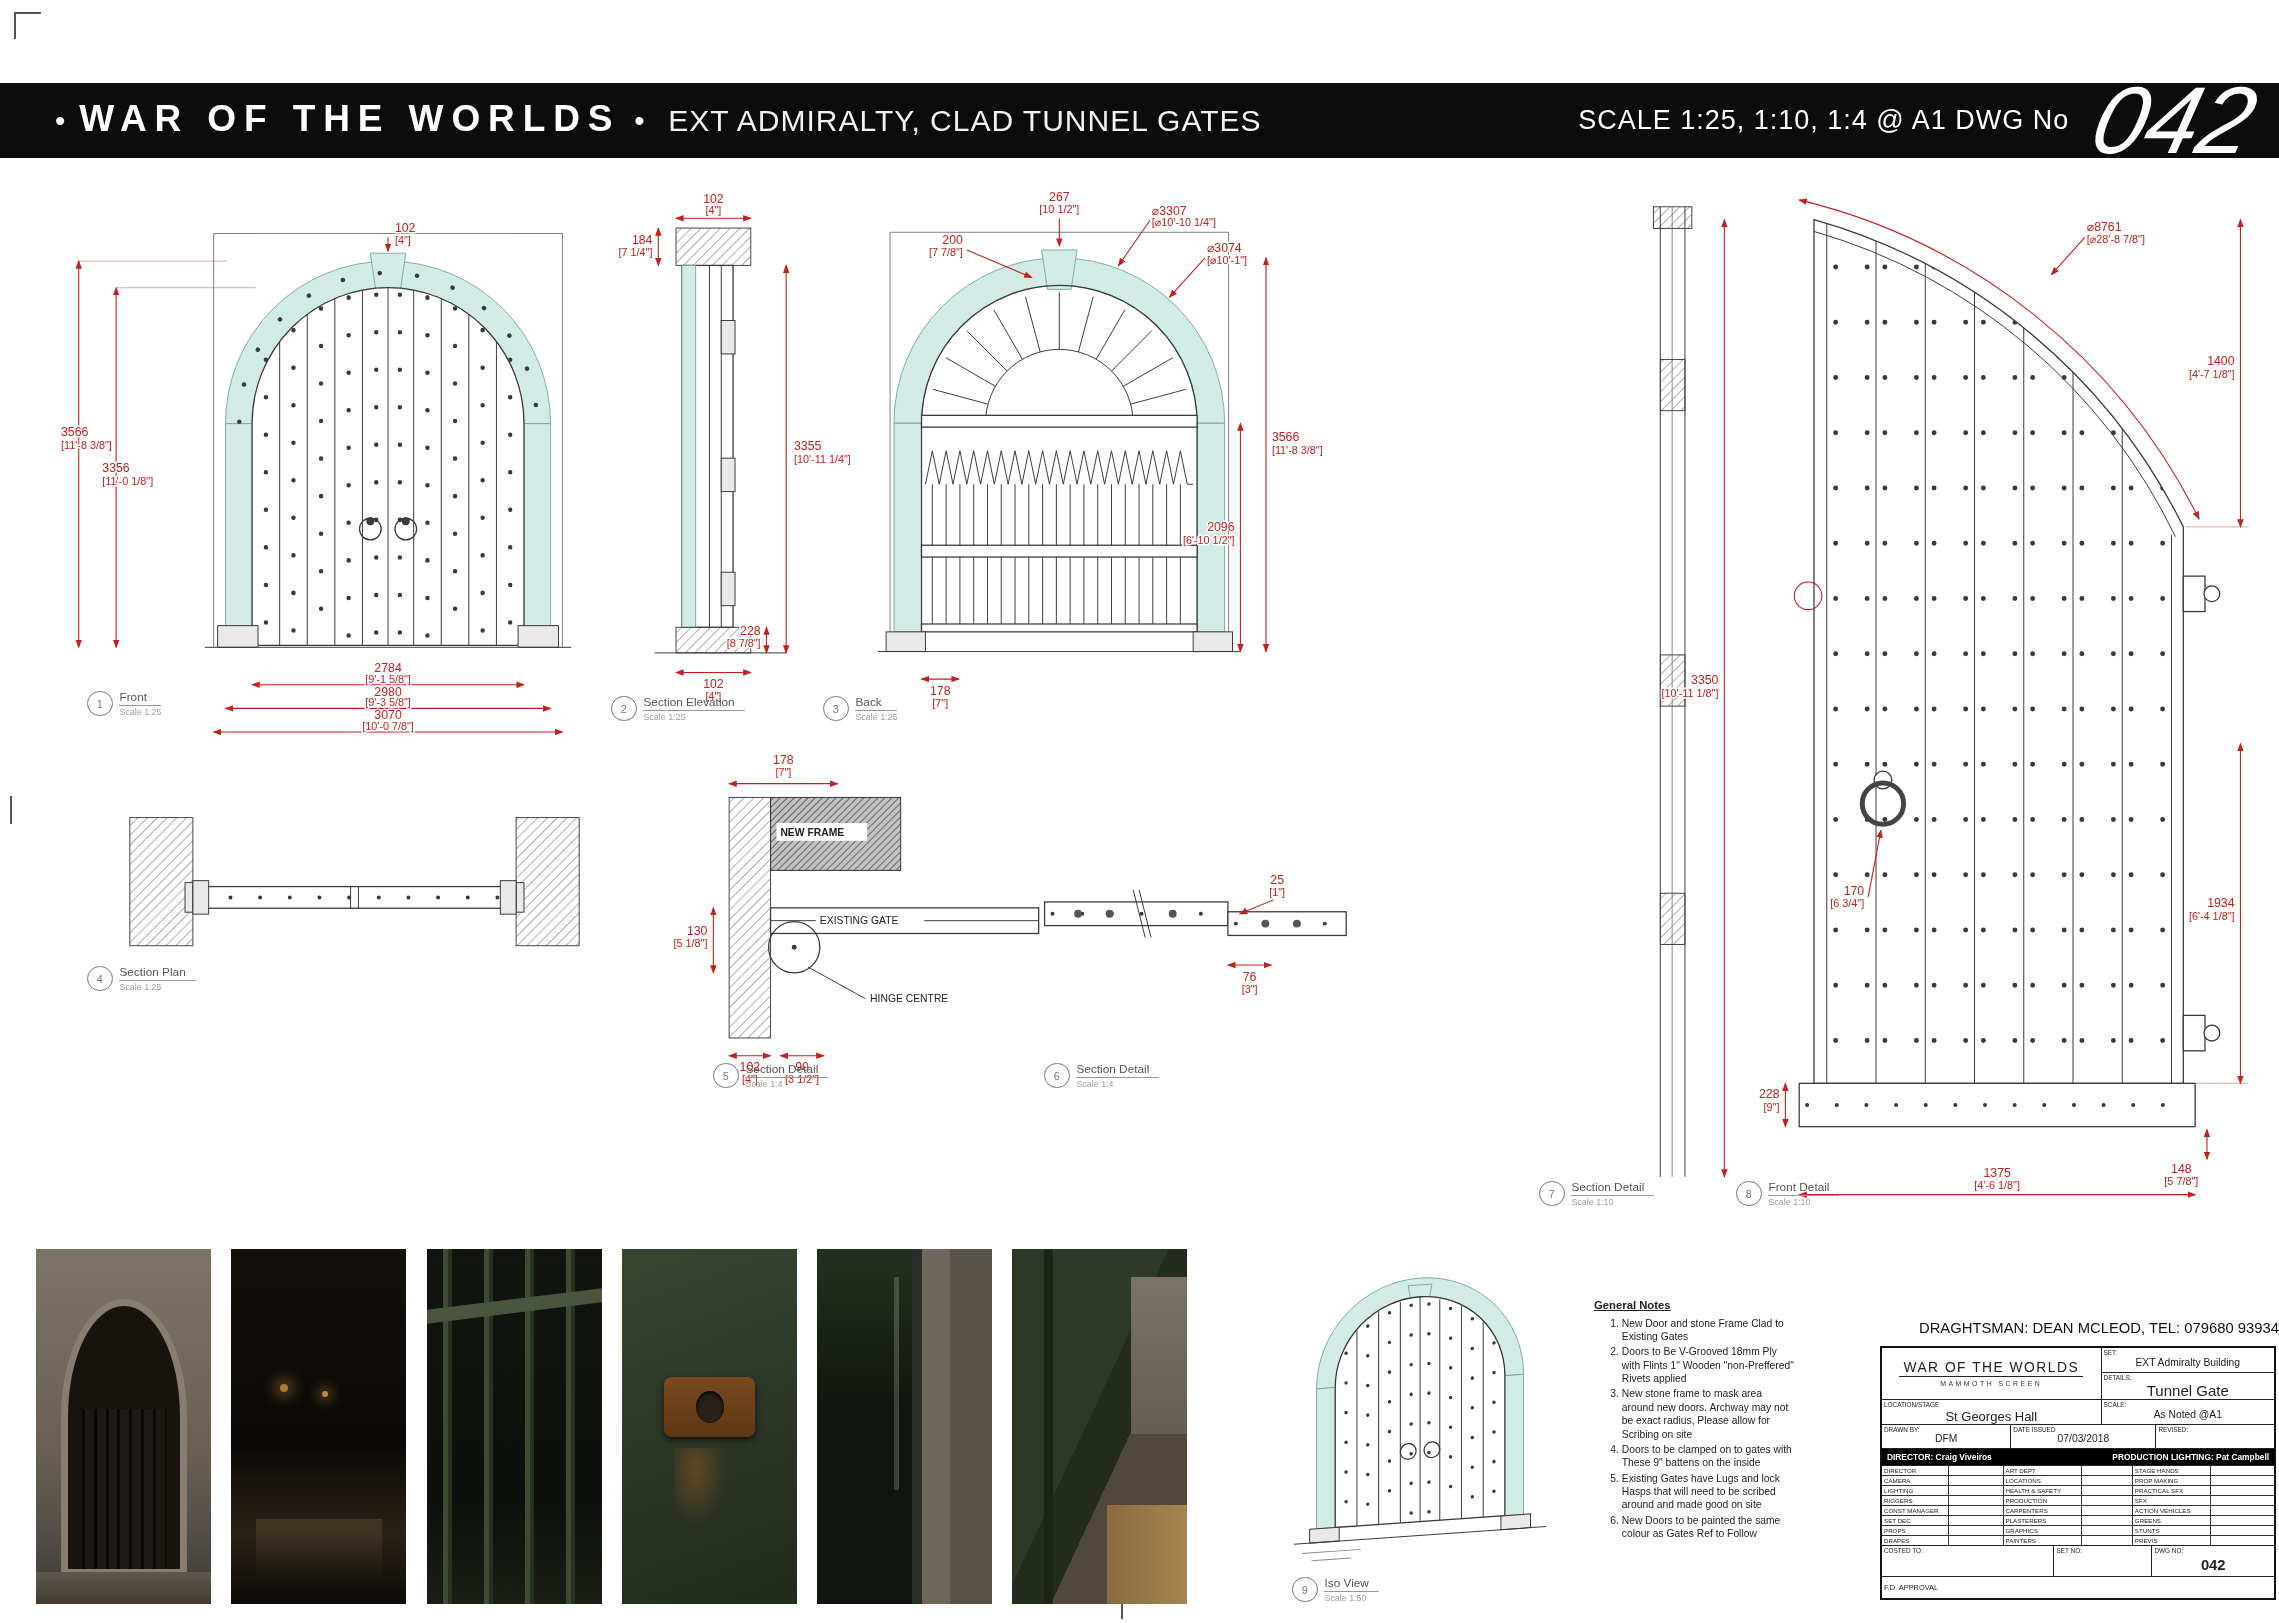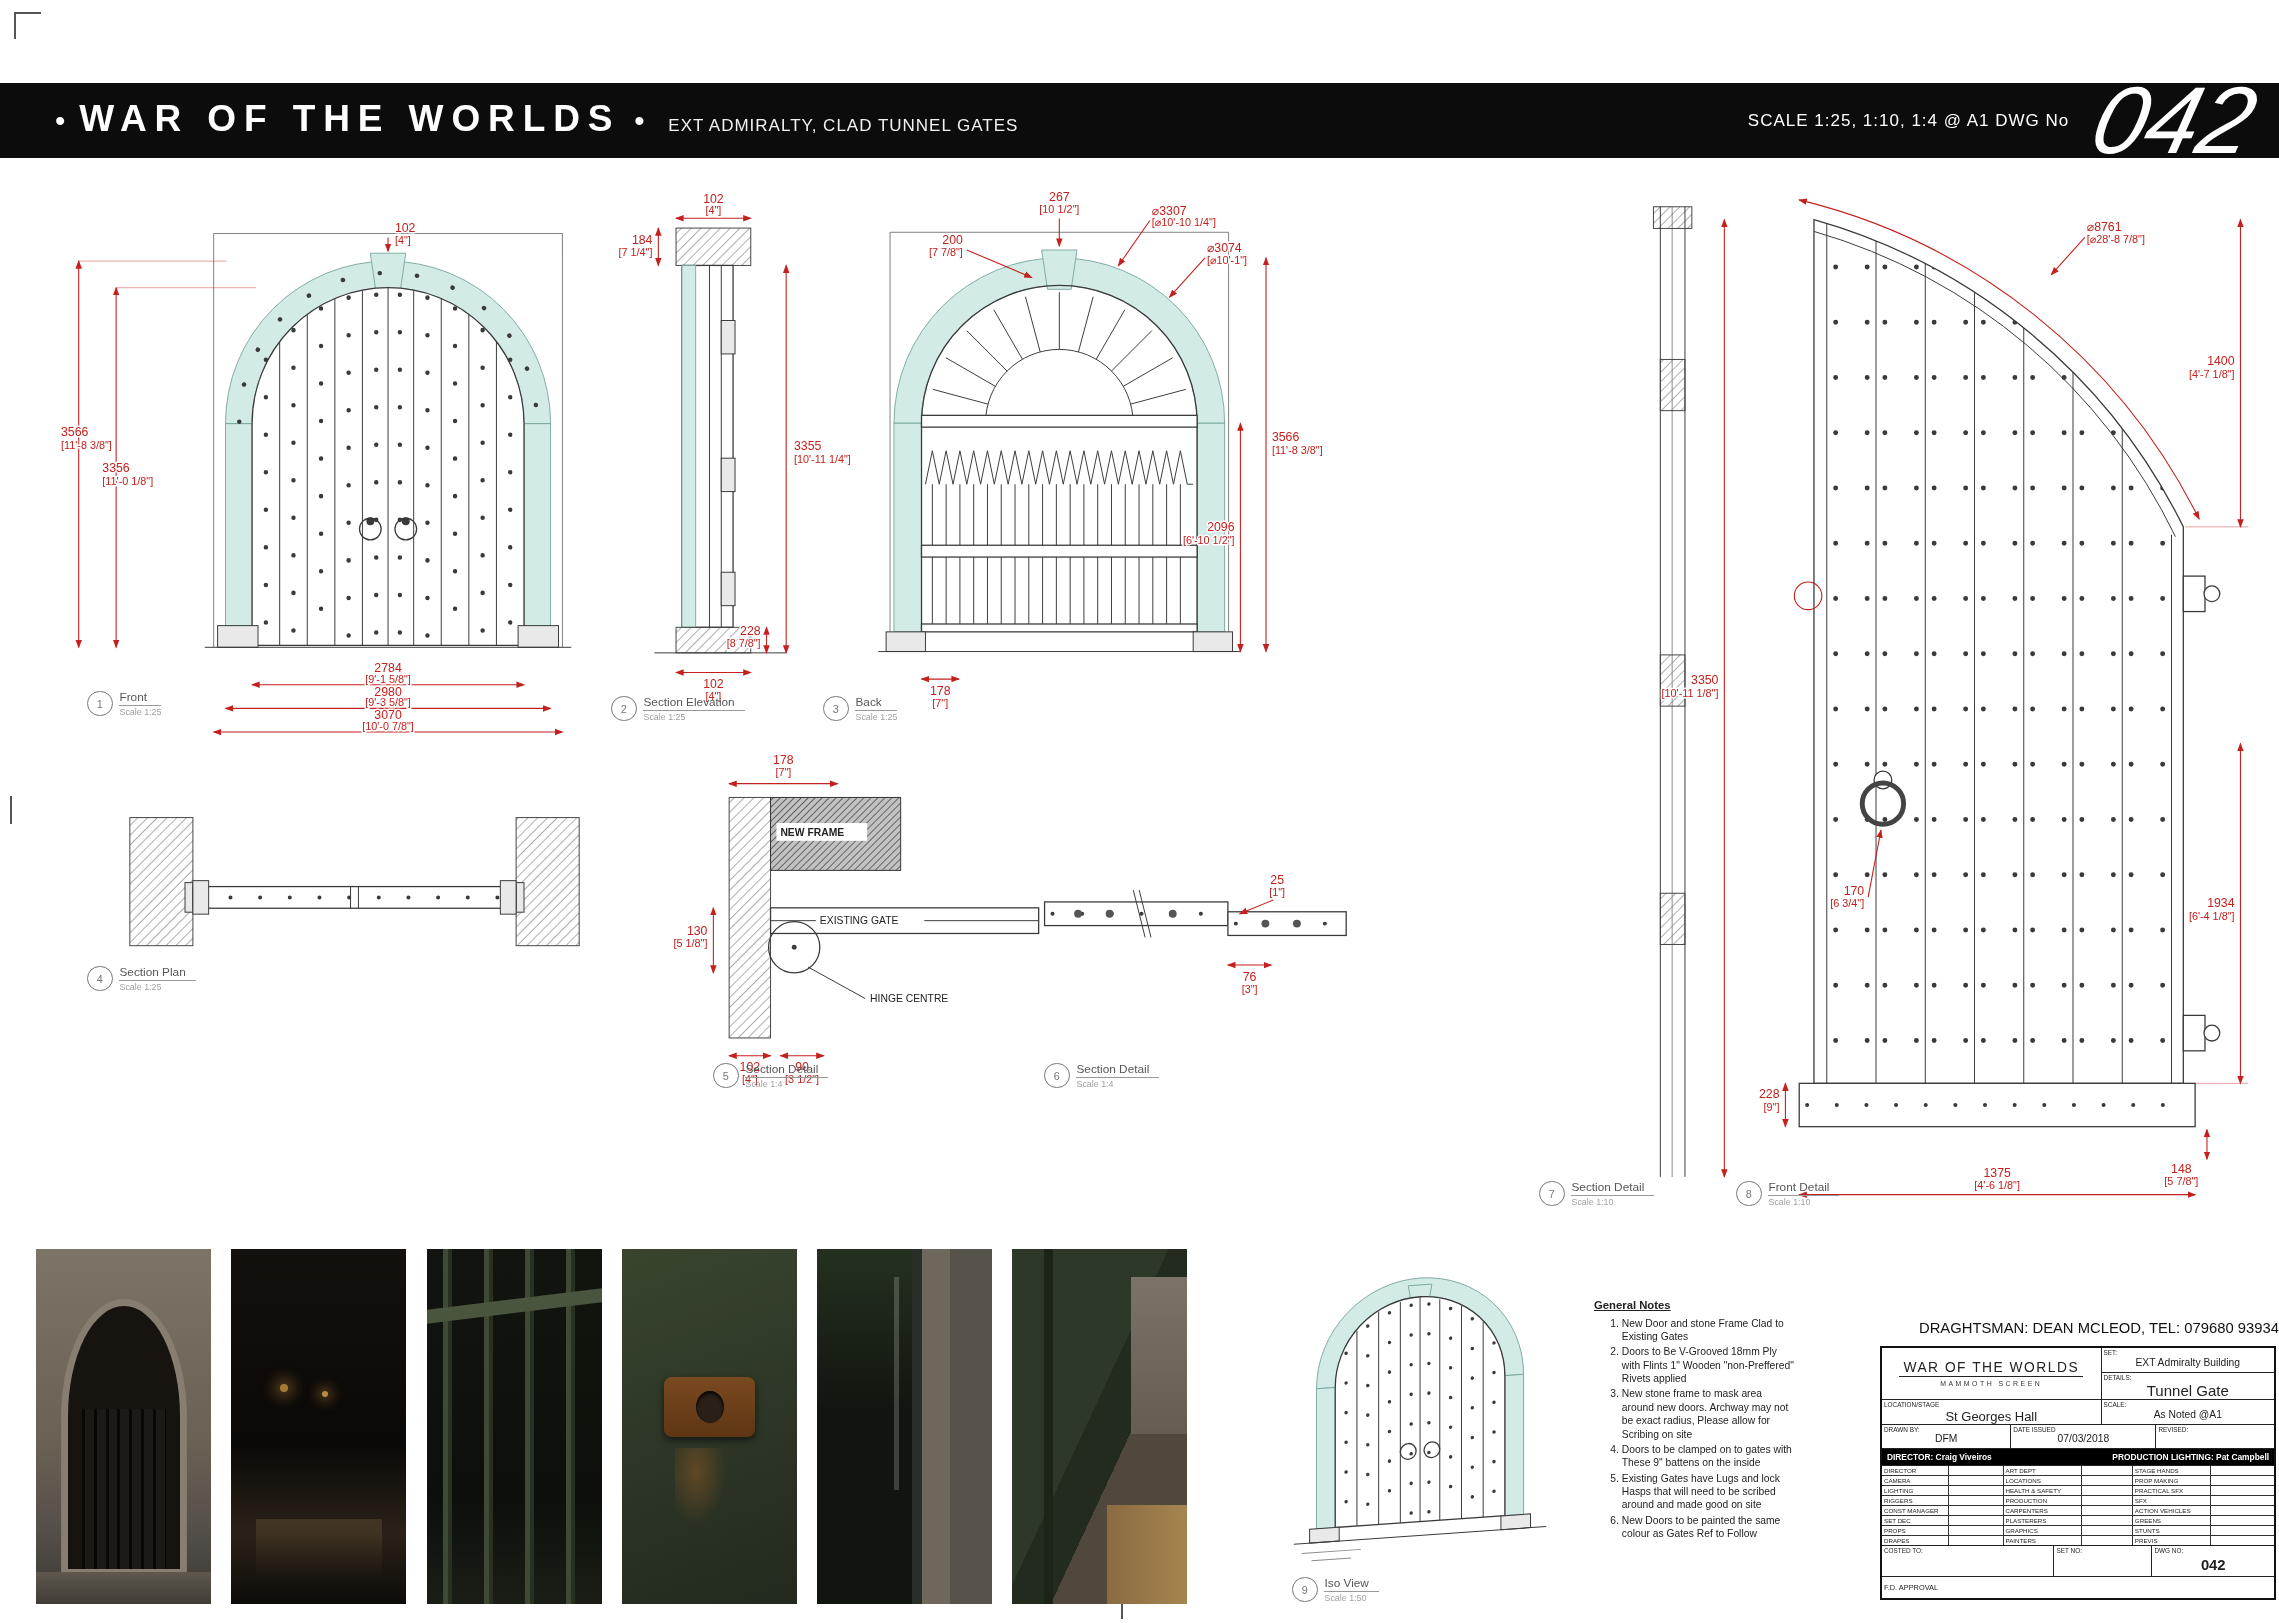--- a/index.html
+++ b/index.html
@@ -7,23 +7,23 @@
         font-family:"Liberation Sans",sans-serif;color:#222;}
   
   .mark-tl{position:absolute;left:13.8px;top:11.8px;width:25.6px;height:25.6px;border-left:2px solid #555;border-top:2px solid #555;}
   .mark-left{position:absolute;left:9.9px;top:796px;width:2px;height:27.6px;background:#555;}
   .mark-bottom{position:absolute;left:1121px;bottom:3.9px;width:2px;height:19.7px;background:#555;}
   
   .topbar{position:absolute;left:0;top:83px;width:100%;height:75px;background:#0c0c0c;display:flex;align-items:center;justify-content:space-between;color:#fff;}
   .tb-left{display:flex;align-items:baseline;padding-left:55px;gap:13.8px;}
   .t-bullet{font-size:29.6px;line-height:75px;}
   .t-title{font-size:37px;letter-spacing:7.9px;font-weight:600;}
-  .t-sub{font-size:17px;letter-spacing:1px;margin-left:9.9px;color:#f2f2f2;}
+  .t-sub{font-size:30px;letter-spacing:1px;margin-left:9.9px;color:#f2f2f2;}
   .tb-right{display:flex;align-items:center;padding-right:25.6px;}
-  .t-scale{font-size:17px;letter-spacing:1px;}
+  .t-scale{font-size:27px;letter-spacing:1px;}
   .t-042{font-size:95px;font-weight:200;font-style:italic;transform:skewX(-14deg);margin-left:25.6px;line-height:75px;}
   
   svg{position:absolute;overflow:visible;}
   .tl{stroke:#3a3a3a;stroke-width:1;fill:none;}
   .ol{stroke:#3a3a3a;stroke-width:1.3;fill:none;}
   .wf{fill:#ffffff;stroke:#3a3a3a;stroke-width:1.3;}
   .cy{fill:#d2ebe6;stroke:#76a39b;stroke-width:0.9;}
   .ha{fill:url(#hatch);stroke:#444;stroke-width:1;}
   .hd{fill:url(#hatchD);stroke:#333;stroke-width:1;}
   .gy{fill:#e9e9e9;stroke:#3a3a3a;stroke-width:1;}

